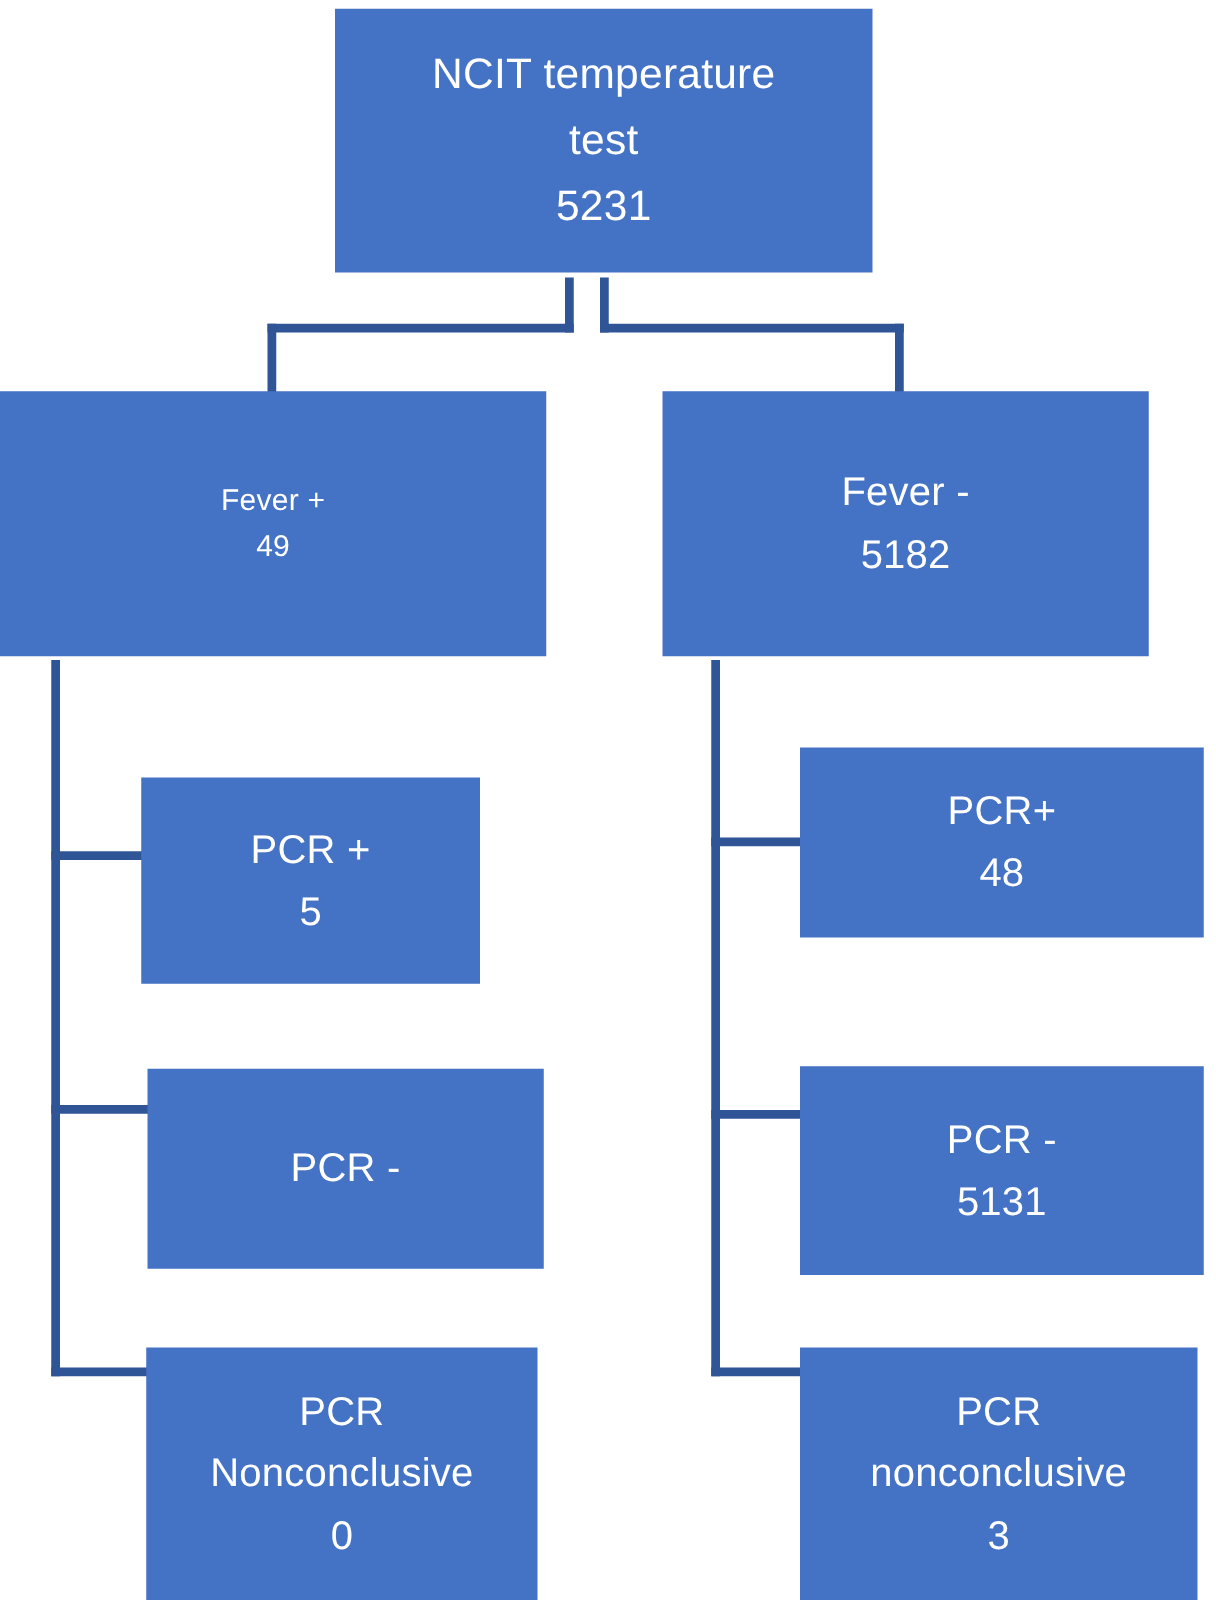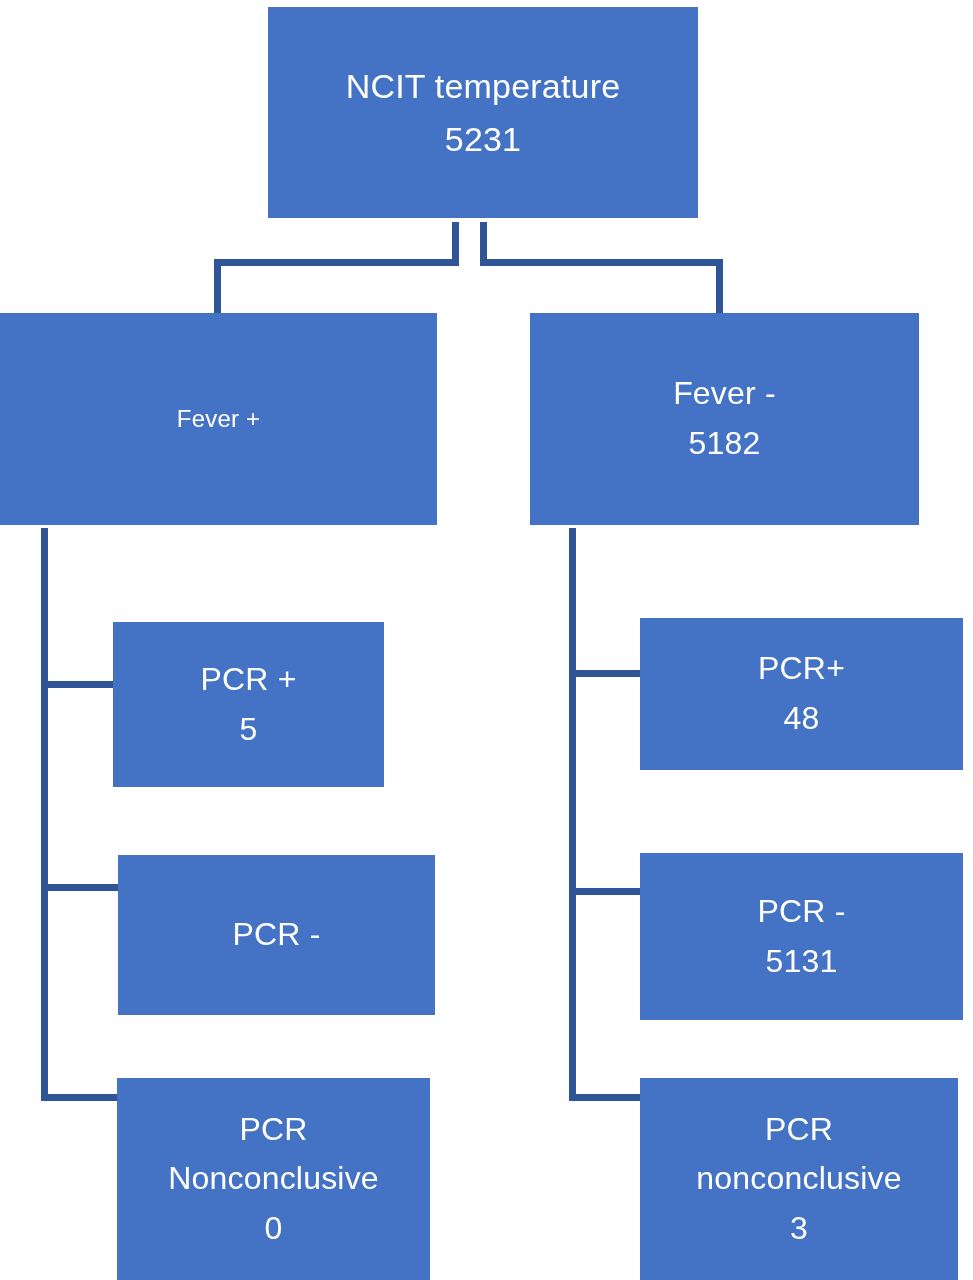--- a/index.html
+++ b/index.html
@@ -41,21 +41,21 @@
     position: absolute;
     background: #2F5597;
   }
   
   #node-root        { left:268px; top:7px;    width:430px; height:211px; font-size:34px; }
   #node-fever-pos   { left:0px;   top:313px;  width:437px; height:212px; font-size:24px; }
   #node-fever-neg   { left:530px; top:313px;  width:389px; height:212px; font-size:32px; }
   #node-left-pcr-pos        { left:113px; top:622px;  width:271px; height:165px; font-size:32px; }
   #node-left-pcr-neg        { left:118px; top:855px;  width:317px; height:160px; font-size:32px; }
   #node-left-pcr-noncon     { left:117px; top:1078px; width:313px; height:202px; font-size:32px; }
-  #node-right-pcr-pos       { left:640px; top:618px;  width:323px; height:152px; font-size:32px; }
+  #node-right-pcr-pos       { left:640px; top:598px;  width:323px; height:152px; font-size:32px; }
   #node-right-pcr-neg       { left:640px; top:853px;  width:323px; height:167px; font-size:32px; }
   #node-right-pcr-noncon    { left:640px; top:1078px; width:318px; height:202px; font-size:32px; }
 
   
   #conn-root-left-stem   { left:452px; top:222px; width:7px;   height:44px; }
   #conn-root-left-horiz  { left:214px; top:259px; width:245px; height:7px;  }
   #conn-root-left-drop   { left:214px; top:259px; width:7px;   height:58px; }
 
   #conn-root-right-stem  { left:480px; top:222px; width:7px;   height:44px; }
   #conn-root-right-horiz { left:480px; top:259px; width:243px; height:7px;  }
@@ -73,33 +73,35 @@
   #conn-right-stub-neg    { left:569px; top:888px;  width:73px;  height:7px;  }
   #conn-right-stub-noncon { left:569px; top:1094px; width:73px;  height:7px;  }
 </style>
 </head>
 <body>
 
 <div id="flowchart">
 
   <div class="node" id="node-root">
     <span class="line">NCIT temperature</span>
+    <span class="line">test</span>
     <span class="line">5231</span>
   </div>
 
   <div class="connector" id="conn-root-left-stem"></div>
   <div class="connector" id="conn-root-left-horiz"></div>
   <div class="connector" id="conn-root-left-drop"></div>
 
   <div class="connector" id="conn-root-right-stem"></div>
   <div class="connector" id="conn-root-right-horiz"></div>
   <div class="connector" id="conn-root-right-drop"></div>
 
   <div class="node" id="node-fever-pos">
     <span class="line">Fever +</span>
+    <span class="line">49</span>
   </div>
 
   <div class="node" id="node-fever-neg">
     <span class="line">Fever -</span>
     <span class="line">5182</span>
   </div>
 
   <div class="connector" id="conn-left-spine"></div>
   <div class="connector" id="conn-left-stub-pos"></div>
   <div class="connector" id="conn-left-stub-neg"></div>

